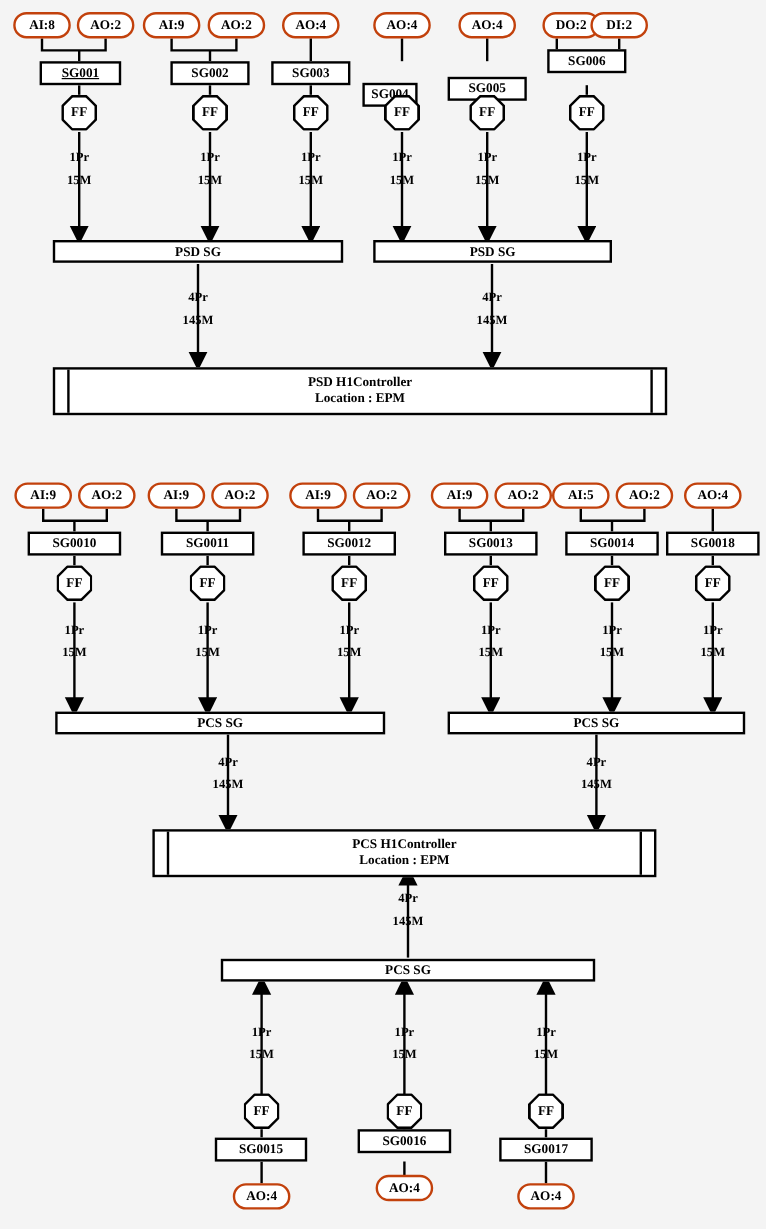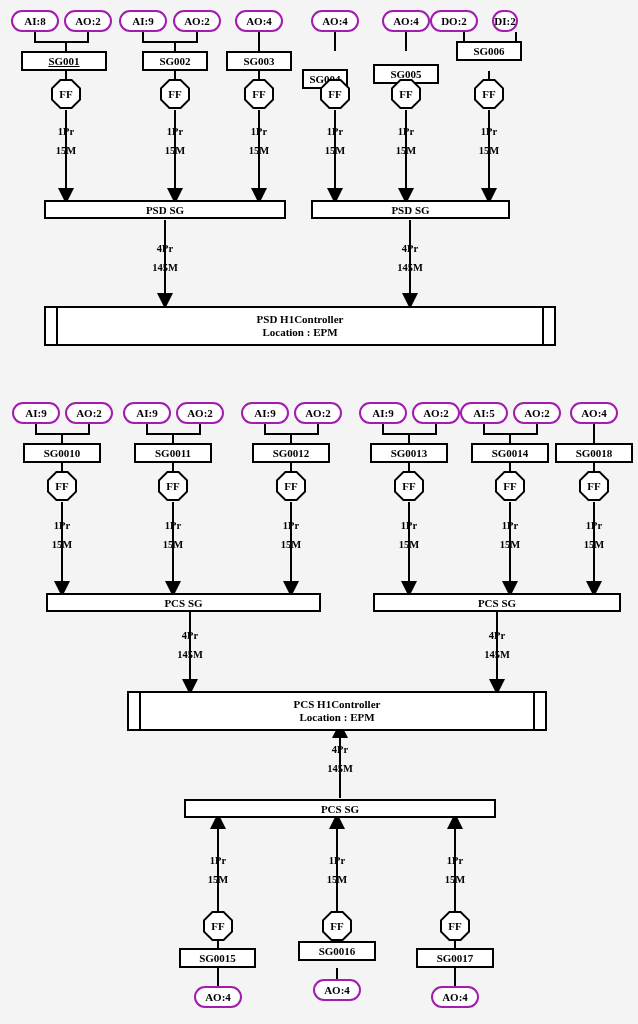--- a/index.html
+++ b/index.html
@@ -25,21 +25,21 @@
     box-sizing: border-box;
     display: flex;
     align-items: center;
     justify-content: center;
     font-weight: bold;
     color: #000;
     white-space: nowrap;
   }
   
   .io {
-    border: 2px solid #a21caf;
+    border: 2px solid #c2410c;
     border-radius: 11px;
     background: #fff;
     font-size: 11px;
     height: 22px;
   }
   
   .sgbox {
     border: 2px solid #000;
     background: #fff;
     font-size: 11px;
@@ -212,28 +212,28 @@
   <div class="node io" style="left:235px;top:10px;width:48px;">
       <span>AO:4</span>
     </div>
   <div class="node io" style="left:311px;top:10px;width:48px;">
       <span>AO:4</span>
     </div>
   <div class="node io" style="left:382px;top:10px;width:48px;">
       <span>AO:4</span>
     </div>
 
-  <div class="node io" style="left:430px;top:10px;width:48px;align-items:center;">
+  <div class="node io" style="left:452px;top:10px;width:48px;align-items:center;">
       <span>DO:2</span>
     </div>
-  <div class="node io" style="left:492px;top:10px;width:26px;">
+  <div class="node io" style="left:492px;top:10px;width:48px;">
       <span>DI:2</span>
     </div>
 
-  <div class="node sgbox" style="left:21px;top:51px;width:86px;text-decoration:underline;">
+  <div class="node sgbox" style="left:33px;top:51px;width:68px;text-decoration:underline;">
       <span>SG001</span>
     </div>
   <div class="node sgbox" style="left:142px;top:51px;width:66px;">
       <span>SG002</span>
     </div>
   <div class="node sgbox" style="left:226px;top:51px;width:66px;">
       <span>SG003</span>
     </div>
   <div class="node sgbox" style="left:302px;top:69px;width:46px;">
       <span>SG004</span>

